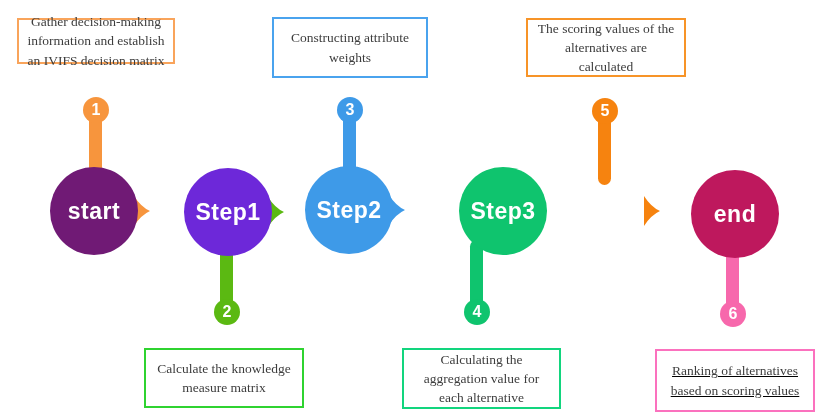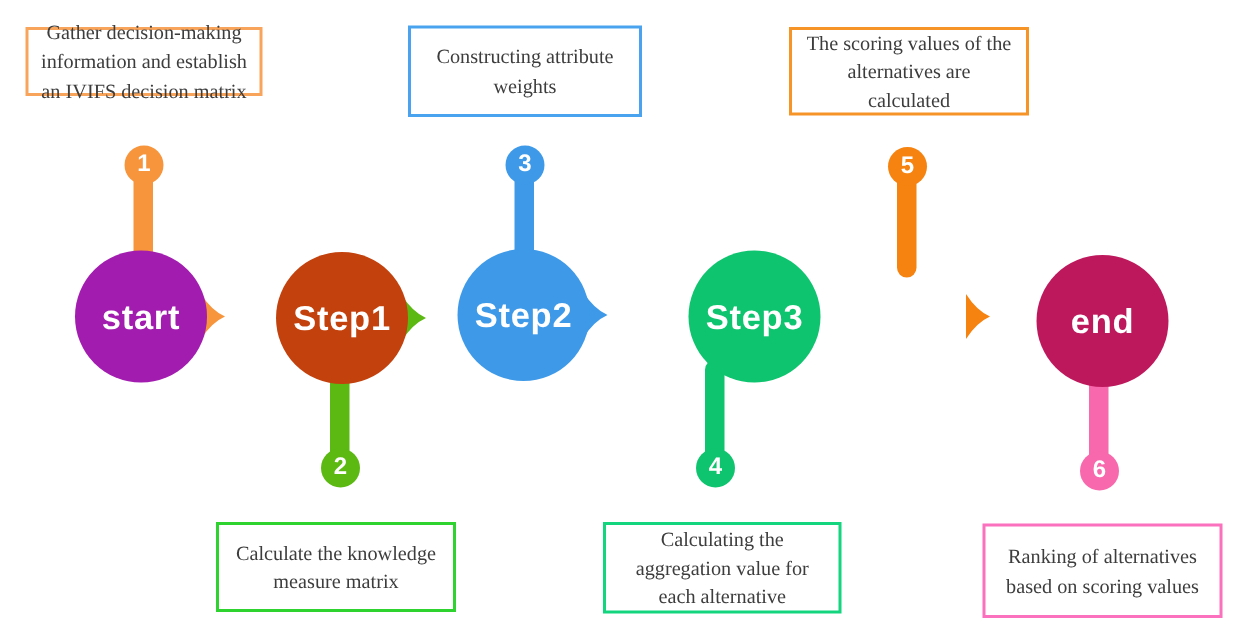--- a/index.html
+++ b/index.html
@@ -89,43 +89,43 @@
   <div class="infobox" style="left: 144px; top: 348px; width: 160px; height: 60px; border-color: rgb(47, 211, 48);">
     <span>Calculate the knowledge measure matrix</span>
   </div>
 
   <div class="infobox" style="left: 526px; top: 18px; width: 160px; height: 59px; border-color: rgb(247, 148, 40);">
     <span>The scoring values of the alternatives are calculated</span>
   </div>
   <div class="infobox" style="left: 402px; top: 348px; width: 159px; height: 61px; border-color: rgb(18, 213, 126);">
     <span>Calculating the aggregation value for each alternative</span>
   </div>
-  <div class="infobox" style="left: 655px; top: 349px; width: 160px; height: 63px; border-color: rgb(251, 113, 190);">
+  <div class="infobox" style="left: 655px; top: 349px; width: 160px; height: 63px; border-color: rgb(251, 113, 190); text-decoration: underline;">
     <span>Ranking of alternatives based on scoring values</span>
   </div>
 
   <div class="stem" style="left: 89px; top: 104px; height: 80px; background-color: rgb(247, 149, 61);"></div>
   <div class="badge" style="left: 83px; top: 97px; background-color: rgb(247, 149, 61);">
     <span>1</span>
   </div>
   <svg class="tail" style="left:134px; top:196px;" width="17" height="30" viewBox="0 0 17 30">
     <path d="M0 0 Q7 11 16 15 Q7 19 0 30 Z" fill="#F7953D"></path>
   </svg>
-  <div class="circle" style="left: 50px; top: 167px; background-color: #a21caf;">
+  <div class="circle" style="left: 50px; top: 167px; background-color: #701a75;">
     <span>start</span>
   </div>
 
   <div class="stem" style="left: 220px; top: 240px; height: 78px; background-color: rgb(91, 185, 18);"></div>
   <div class="badge" style="left: 214px; top: 299px; background-color: rgb(91, 185, 18);">
     <span>2</span>
   </div>
   <svg class="tail" style="left:268px; top:197px;" width="17" height="30" viewBox="0 0 17 30">
     <path d="M0 0 Q7 11 16 15 Q7 19 0 30 Z" fill="#5BB912"></path>
   </svg>
-  <div class="circle" style="left: 184px; top: 168px; background-color: #c2410c;">
+  <div class="circle" style="left: 184px; top: 168px; background-color: #6d28d9;">
     <span>Step1</span>
   </div>
 
   <div class="stem" style="left: 343px; top: 104px; height: 80px; background-color: rgb(62, 154, 232);"></div>
   <div class="badge" style="left: 337px; top: 97px; background-color: rgb(62, 154, 232);">
     <span>3</span>
   </div>
   <svg class="tail" style="left:389px; top:195px;" width="17" height="30" viewBox="0 0 17 30">
     <path d="M0 0 Q7 11 16 15 Q7 19 0 30 Z" fill="#3E9AE8"></path>
   </svg>

